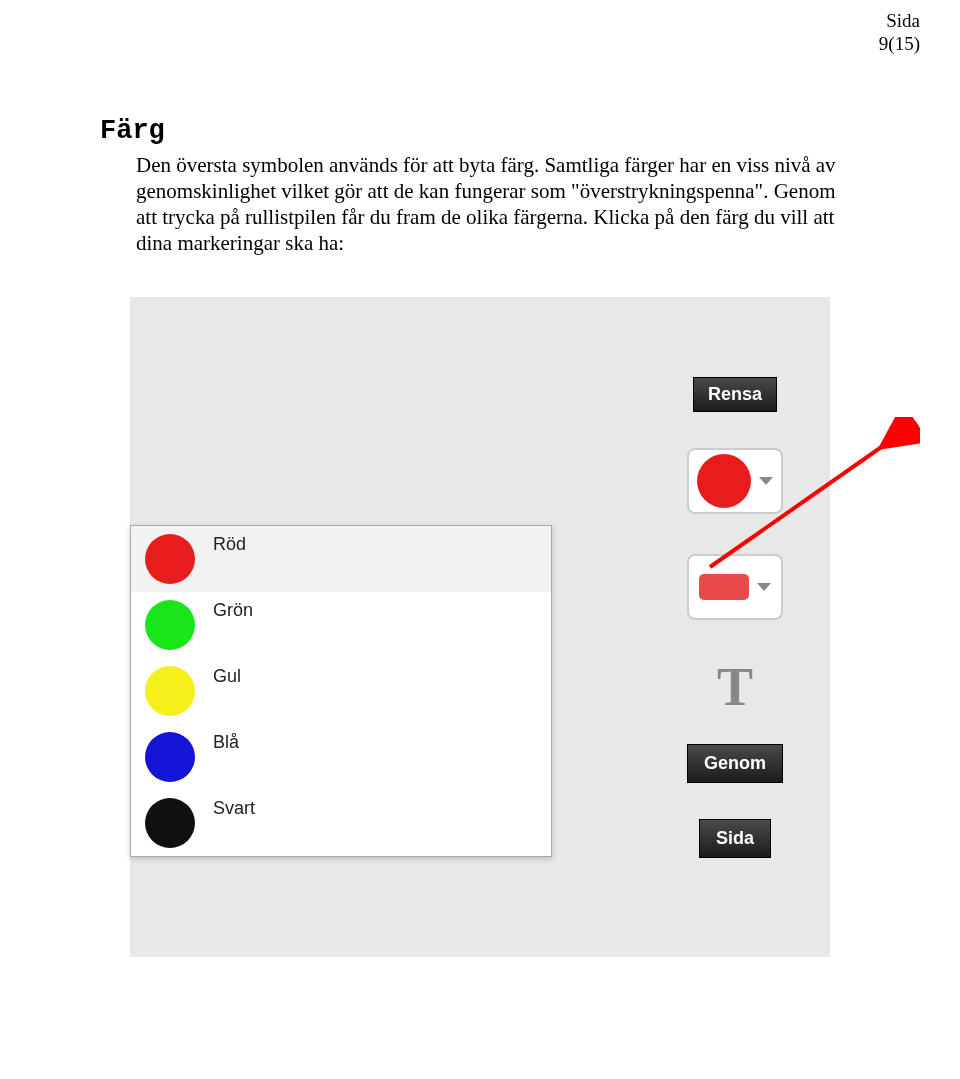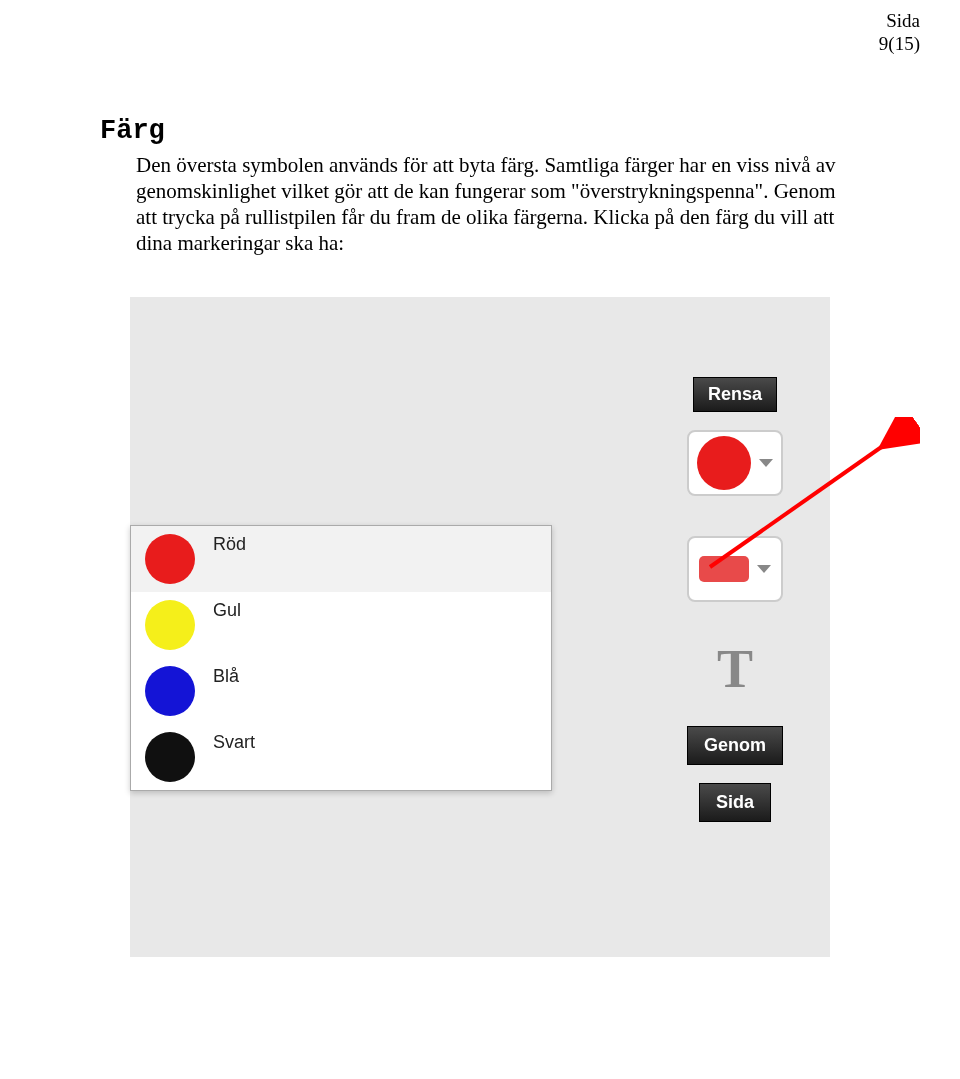--- a/index.html
+++ b/index.html
@@ -41,21 +41,21 @@
 
   
   .tool-panel {
     position: absolute;
     right: 30px;
     top: 0;
     width: 130px;
   }
   .dark-btn {
     display: block;
-    margin: 0 auto 18px auto;
+    margin: 0 auto 36px auto;
     background: linear-gradient(#4a4a4a, #1b1b1b);
     color: #fff;
     border: 1px solid #000;
     border-radius: 0;
     font-family: Arial, Helvetica, sans-serif;
     font-size: 18px;
     font-weight: bold;
     padding: 8px 16px;
     cursor: pointer;
   }
@@ -178,20 +178,24 @@
       <button class="dark-btn">Genom</button>
       <button class="dark-btn">Sida</button>
     </div>
 
     <div class="color-dropdown" id="color-dropdown">
         <div class="color-row highlight">
           <span class="color-dot" style="background: rgb(232, 28, 28);"></span>
           <span class="color-label">Röd</span>
         </div>
         <div class="color-row">
+          <span class="color-dot" style="background: rgb(25, 230, 25);"></span>
+          <span class="color-label">Grön</span>
+        </div>
+        <div class="color-row">
           <span class="color-dot" style="background: rgb(245, 239, 26);"></span>
           <span class="color-label">Gul</span>
         </div>
         <div class="color-row">
           <span class="color-dot" style="background: rgb(20, 20, 214);"></span>
           <span class="color-label">Blå</span>
         </div>
         <div class="color-row">
           <span class="color-dot" style="background: rgb(16, 16, 16);"></span>
           <span class="color-label">Svart</span>

